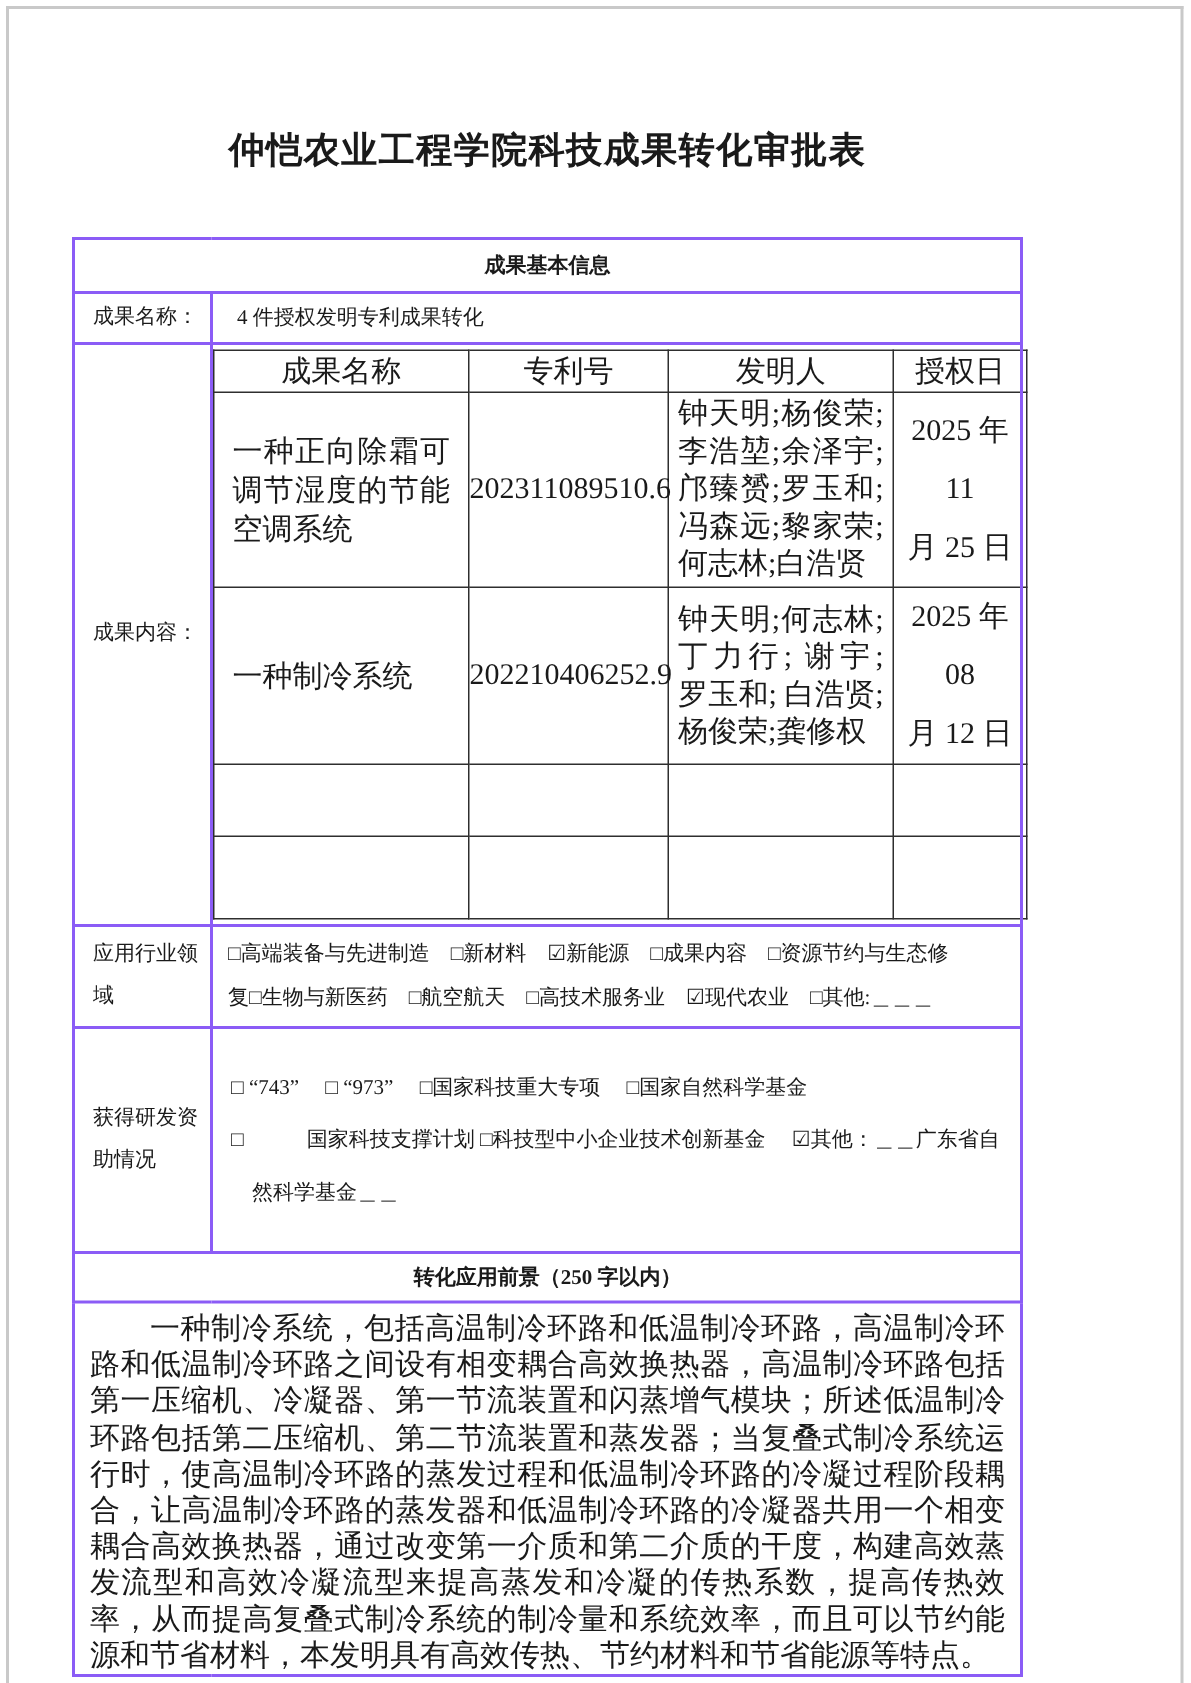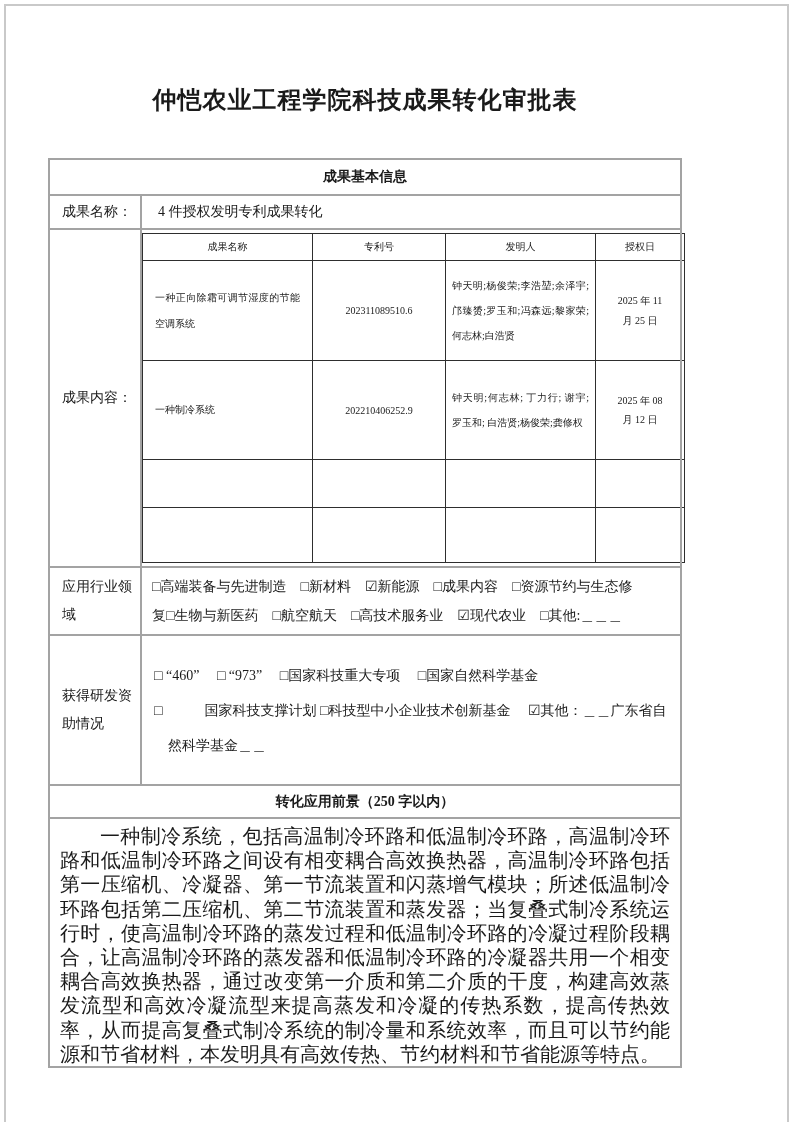--- a/index.html
+++ b/index.html
@@ -21,39 +21,39 @@
     position: absolute;
     top: 84px; left: 48px; width: 634px;
     text-align: center;
     font-size: 24px;
     font-weight: bold;
     letter-spacing: 1px;
   }
   .form-wrap { position: absolute; top: 158px; left: 48px; width: 634px; }
 
   table.outer { border-collapse: collapse; table-layout: fixed; width: 634px; }
-  table.outer > tbody > tr > td { border: 2px solid #a3a3a3; font-size: 14px; vertical-align: middle; }
+  table.outer > tbody > tr > td { border: 2px solid #8b5cf6; font-size: 14px; vertical-align: middle; }
 
   tr.row-basic-header   { height: 36px; }
   tr.row-name           { height: 34px; }
   tr.row-content        { height: 336px; }
   tr.row-industry       { height: 68px; }
   tr.row-funding        { height: 150px; }
   tr.row-prospect-head  { height: 33px; }
   tr.row-prospect-body  { height: 196px; }
 
   td.section-header { text-align: center; font-weight: bold; font-size: 15px; }
   col.c-label { width: 92px; }
   td.label-cell { padding-left: 12px; padding-right: 4px; line-height: 28px; }
   td.name-value-cell { padding-left: 16px; }
 
   td.content-cell { padding: 3px 0; vertical-align: middle; }
 
   table.inner { border-collapse: collapse; table-layout: fixed; width: 100%; }
-  table.inner td { border: 1px solid #2e2e2e; font-size: 10px; vertical-align: middle; }
+  table.inner td { border: 1px solid #2e2e2e; font-size: 20px; vertical-align: middle; }
   col.pc-name { width: 170px; }
   col.pc-num  { width: 133px; }
   col.pc-inv  { width: 150px; }
   col.pc-date { width: 89px; }
   tr.p-head { height: 27px; }
   tr.p-r1 { height: 100px; }
   tr.p-r2 { height: 99px; }
   tr.p-r3 { height: 48px; }
   tr.p-r4 { height: 55px; }
   table.inner td.th { text-align: center; }
@@ -152,21 +152,21 @@
         <td class="label-cell">应用行业领域</td>
         <td class="industry-cell">
           <div class="pre-line">□高端装备与先进制造　□新材料　☑新能源　□成果内容　□资源节约与生态修</div>
           <div class="pre-line">复□生物与新医药　□航空航天　□高技术服务业　☑现代农业　□其他:＿＿＿</div>
         </td>
       </tr>
 
       <tr class="row-funding">
         <td class="label-cell">获得研发资助情况</td>
         <td class="funding-cell">
-          <div class="funding-line">□ “460”　 □ “973”　 □国家科技重大专项　 □国家自然科学基金</div>
+          <div class="funding-line">□ “743”　 □ “973”　 □国家科技重大专项　 □国家自然科学基金</div>
           <div class="funding-line">□　　　国家科技支撑计划 □科技型中小企业技术创新基金　 ☑其他：＿＿广东省自</div>
           <div class="funding-line indent">然科学基金＿＿</div>
         </td>
       </tr>
 
       <tr class="row-prospect-head">
         <td colspan="2" class="section-header">转化应用前景（250 字以内）</td>
       </tr>
 
       <tr class="row-prospect-body">

